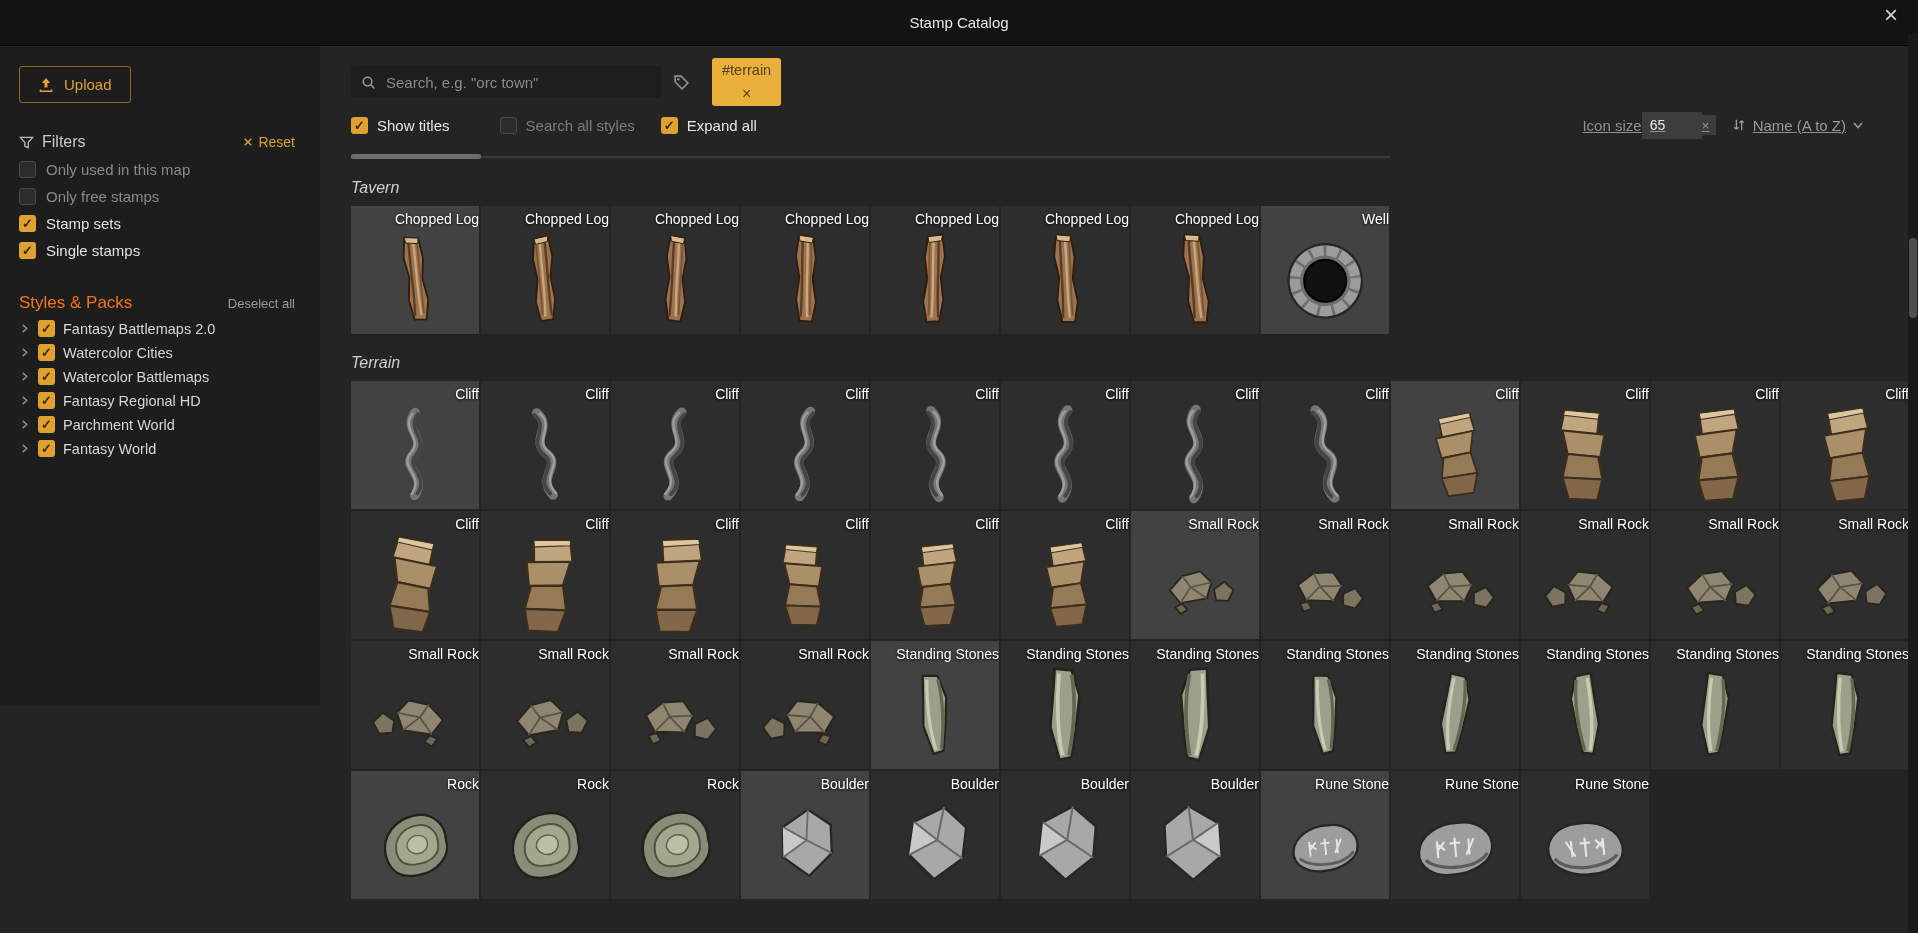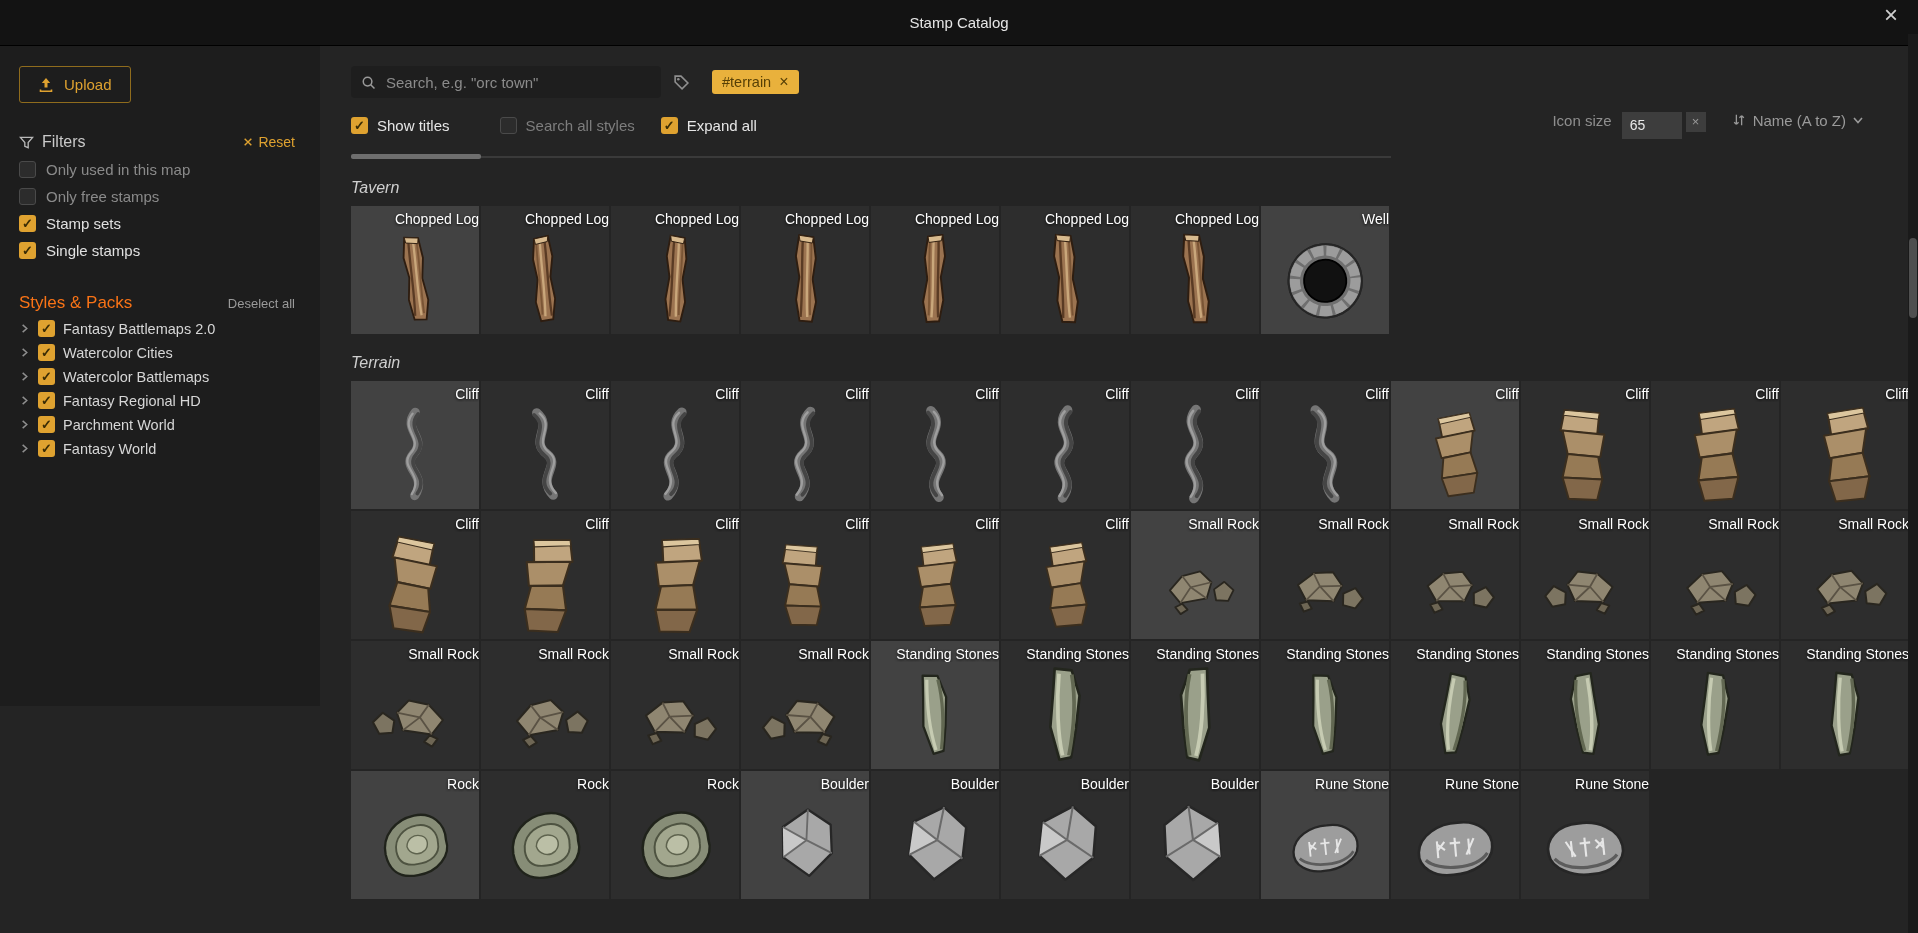--- a/index.html
+++ b/index.html
@@ -44,29 +44,29 @@
   .content { flex:1; padding:20px 0 0 31px; position:relative; }
   .toolbar-row1 { display:flex; align-items:center; height:32px; }
   .search-field { width:310px; height:32px; background:#1e1e1e; border-radius:4px;
                   display:flex; align-items:center; padding:0 10px; gap:8px; }
   .search-field input { flex:1; background:transparent; border:none; outline:none;
                         color:#ddd; font-size:15px; min-width:0; }
   .search-field input::placeholder { color:#8b8b8b; }
   .tagicon { margin-left:12px; display:flex; cursor:pointer; }
   .chip { margin-left:22px; display:inline-flex; align-items:center; gap:8px;
           background:#e9b13c; color:#574006; font-size:14.5px; padding:4px 10px;
-          border-radius:3px; cursor:pointer; }
+          border-radius:3px; cursor:pointer;flex-direction:column; }
   .chip-x { font-size:16px; line-height:1; }
 
   .toolbar-row2 { display:flex; align-items:center; margin-top:12px; height:30px; }
   .options { display:flex; gap:26px; }
   .opt { display:flex; align-items:center; gap:9px; font-size:15px; color:#e6e6e6; cursor:pointer; }
   .opt.dim { color:#7d7d7d;padding-left:24px; }
-  .right-controls { margin-left:auto; display:flex; align-items:flex-start; gap:10px;
-                    padding-right:55px; color:#8f8f8f; font-size:15px; }
+  .right-controls { margin-left:auto; display:flex; align-items:center; 
+                    padding-right:55px; color:#8f8f8f; font-size:15px;text-decoration:underline; }
   .size-input { width:60px; height:27px; background:#3d3d3d; border:none; color:#e8e8e8;
                 font-size:14px; padding:0 8px; outline:none; }
   .size-clear { width:20px; height:20px; background:#3d3d3d; border:none; color:#9a9a9a;
                 font-size:13px; margin-left:-6px; cursor:pointer; line-height:1; }
   .sort { display:flex; align-items:center; gap:7px; color:#9a9a9a; margin-left:16px; cursor:pointer; }
 
   .hscroll { position:relative; margin-top:14px; width:1040px; height:5px; }
   .hscroll .track { position:absolute; left:0; right:0; top:2px; height:2px; background:#3a3a3a; }
   .hthumb { position:absolute; left:0; top:0; width:130px; height:5px;
             background:#6e6e6e; border-radius:2px; cursor:pointer; }

